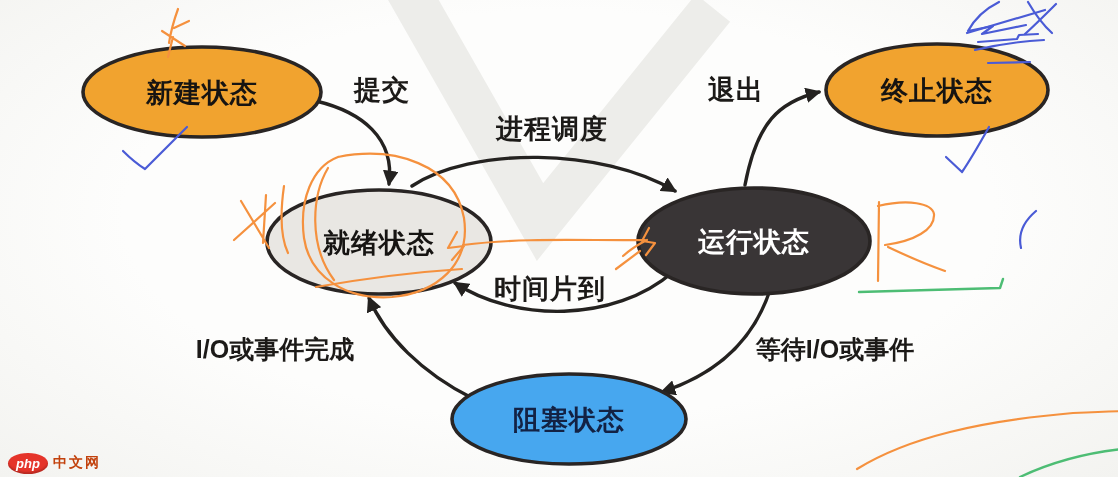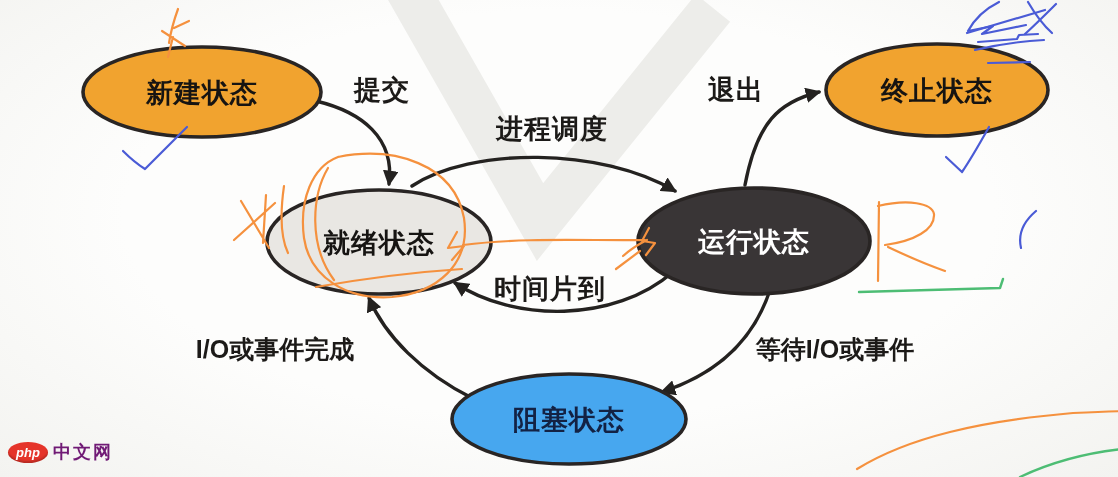--- a/index.html
+++ b/index.html
@@ -12,30 +12,30 @@
   svg{display:block;}
   .node-label{font-weight:bold;font-size:27px;letter-spacing:1px;}
   .edge-label{font-weight:bold;font-size:27px;fill:#1c1a18;letter-spacing:1px;}
   .edge-label.small{font-size:25px;letter-spacing:0;}
   .edge{fill:none;stroke:#242220;stroke-width:3.4;stroke-linecap:round;}
   .ink{fill:none;stroke-linecap:round;stroke-linejoin:round;}
   .ink.orange{stroke:#F5913E;stroke-width:2.2;}
   .ink.blue{stroke:#4A5BD6;stroke-width:2.2;}
   .ink.green{stroke:#4DBD74;stroke-width:2.4;}
   .php-logo{
-    position:absolute;left:8px;top:441px;height:22px;
+    position:absolute;left:8px;top:452px;height:22px;
     display:flex;align-items:center;gap:5px;
   }
   .php-badge{
     display:inline-flex;align-items:center;justify-content:center;
     width:40px;height:21px;border-radius:50%;
     background:#E5342A;color:#fff;font-weight:bold;font-style:italic;
     font-size:13px;box-shadow:inset 0 -2px 2px rgba(0,0,0,.2);
   }
-  .php-site{font-size:18px;font-weight:bold;color:#701a75;letter-spacing:2px;text-align:right;}
+  .php-site{font-size:14px;font-weight:bold;color:#c2410c;letter-spacing:2px;text-align:right;}
 </style>
 </head>
 <body>
 
 <div class="stage">
 <svg width="1118" height="477" viewBox="0 0 1118 477" xmlns="http://www.w3.org/2000/svg">
   <defs>
     <marker id="ah" viewBox="0 0 10 10" refX="8.5" refY="5" markerWidth="4.6" markerHeight="4.6" orient="auto-start-reverse">
       <path d="M0 0 L10 5 L0 10 z" fill="#242220"></path>
     </marker>

